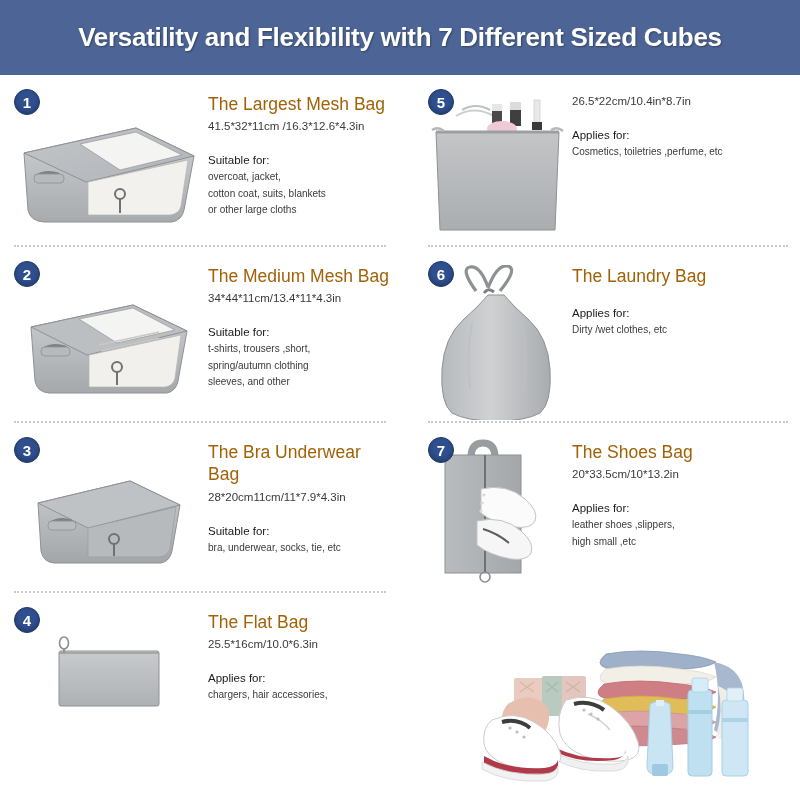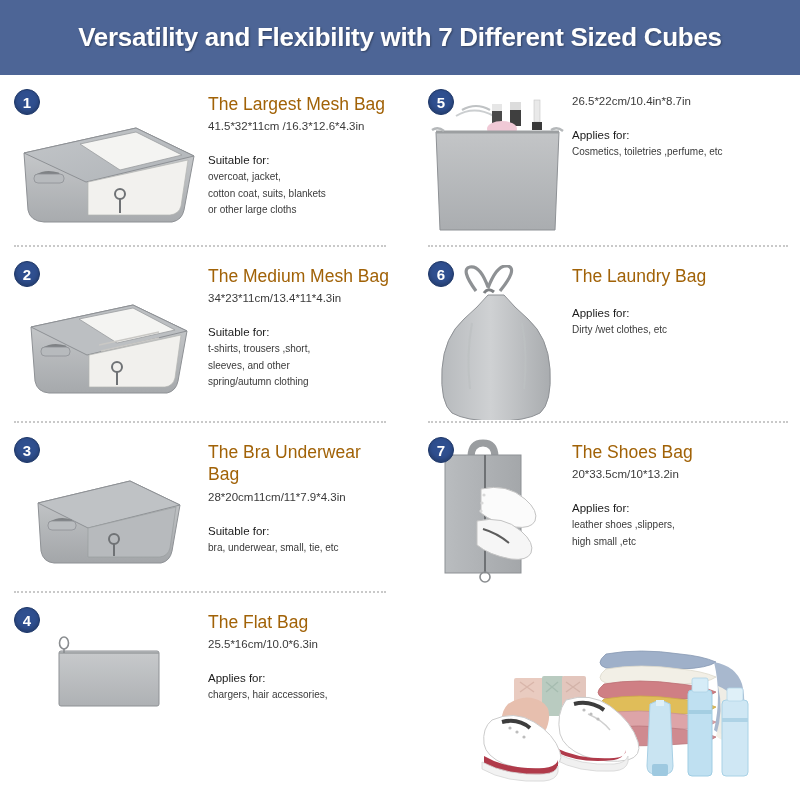--- a/index.html
+++ b/index.html
@@ -206,25 +206,25 @@
 
             <path d="M78 70 l60 -13 M80 76 l58 -13" stroke="#c9c8c5" stroke-width="1.4"></path>
             <path d="M22 74 q10 -6 22 -2" fill="none" stroke="#7f8285" stroke-width="3" stroke-linecap="round"></path>
             <rect x="20" y="72" width="29" height="9" rx="4" fill="#b7babd" stroke="#8e9195" stroke-width="0.8"></rect>
             <circle cx="96" cy="92" r="5" fill="none" stroke="#6f7275" stroke-width="2"></circle>
             <path d="M96 97 l0 13" stroke="#6f7275" stroke-width="2"></path>
           </svg>
         </div>
         <div class="txt-cell">
           <div class="item-title">The Medium Mesh Bag</div>
-          <div class="item-dims">34*23*11cm/13.4*11*4.3in</div>
+          <div class="item-dims">34*44*11cm/13.4*11*4.3in</div>
           <div class="applies-label">Suitable for:</div>
           <div class="applies-line">t-shirts, trousers ,short,</div>
+          <div class="applies-line">spring/autumn clothing</div>
           <div class="applies-line">sleeves, and other</div>
-          <div class="applies-line">spring/autumn clothing</div>
         </div>
       </div>
 
       <div class="row divided" style="height:170px;">
         <div class="badge">3</div>
         <div class="img-cell" style="width:200px;">
           <svg class="art" width="165" height="125" viewBox="0 0 165 125">
             <defs>
               <linearGradient id="gclothC" x1="0" y1="0" x2="0" y2="1">
                 <stop offset="0" stop-color="#cbcdcf"></stop>
@@ -237,21 +237,21 @@
             <path d="M24 70 q10 -6 21 -2" fill="none" stroke="#7f8285" stroke-width="3" stroke-linecap="round"></path>
             <rect x="22" y="68" width="28" height="9" rx="4" fill="#b9bcbf" stroke="#8e9195" stroke-width="0.8"></rect>
             <circle cx="88" cy="86" r="5" fill="none" stroke="#6f7275" stroke-width="2"></circle>
             <path d="M88 91 l0 12" stroke="#6f7275" stroke-width="2"></path>
           </svg>
         </div>
         <div class="txt-cell">
           <div class="item-title">The Bra Underwear Bag</div>
           <div class="item-dims">28*20cm11cm/11*7.9*4.3in</div>
           <div class="applies-label">Suitable for:</div>
-          <div class="applies-line">bra, underwear, small, tie, etc</div>
+          <div class="applies-line">bra, underwear, socks, tie, etc</div>
         </div>
       </div>
 
       <div class="row" style="height:160px;">
         <div class="badge">4</div>
         <div class="img-cell" style="width:200px;align-items:flex-start;padding-top:22px;">
           <svg class="art" width="130" height="95" viewBox="0 0 130 95">
             <defs>
               <linearGradient id="gclothD" x1="0" y1="0" x2="0" y2="1">
                 <stop offset="0" stop-color="#c8cacc"></stop>

